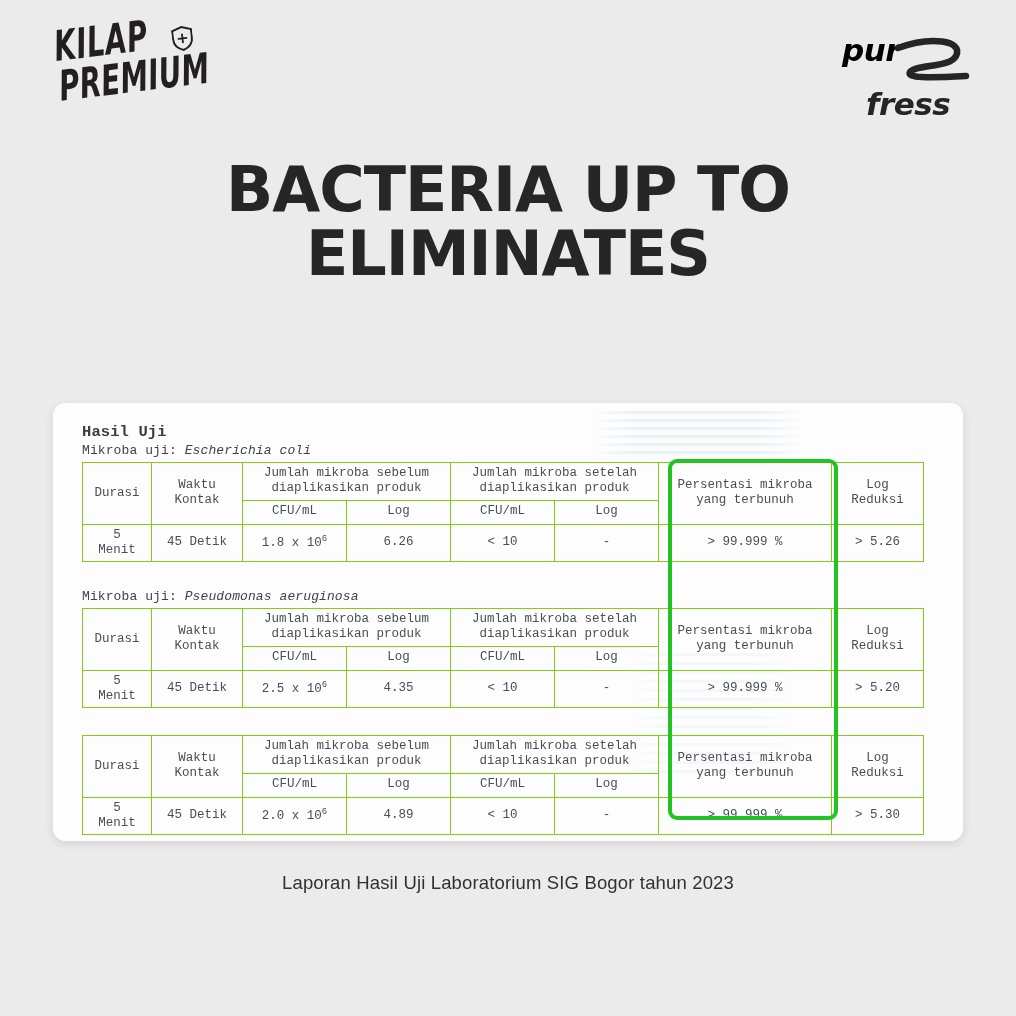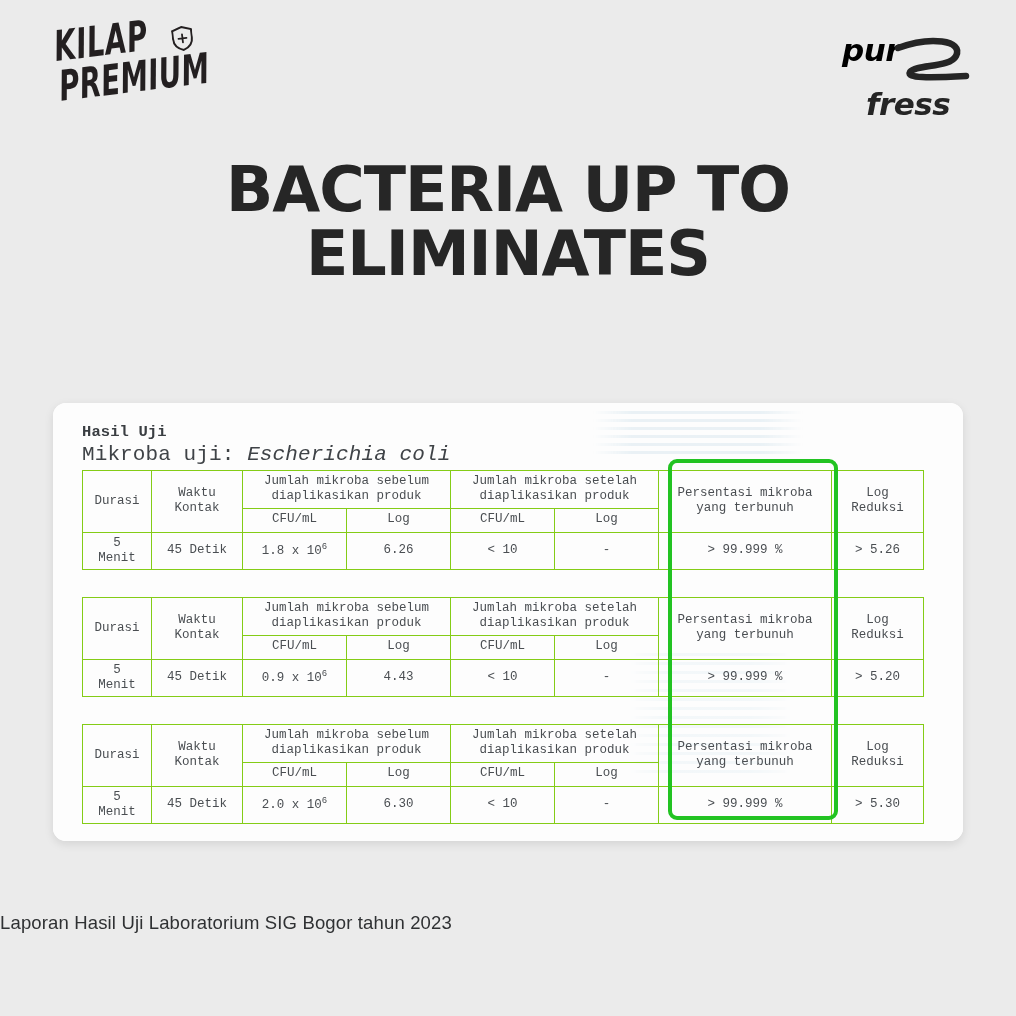--- a/index.html
+++ b/index.html
@@ -124,21 +124,21 @@
   .sheet{
     position:absolute;left:29px;top:20px;width:852px;
     font-family:Liberation Mono, monospace;
     color:#3f4347;
   }
   .hasil-uji{
     font-size:15.5px;font-weight:bold;color:#3a3e42;
     letter-spacing:0.1px;margin-bottom:2px;
   }
   .mikroba-line{
-    font-size:21px;color:#3f4347;margin-bottom:4px;letter-spacing:0.1px;
+    font-size:13px;color:#3f4347;margin-bottom:4px;letter-spacing:0.1px;
   }
   .mikroba-line .sp{font-style:italic;}
 
   table.lab{
     border-collapse:collapse;
     width:842px;
     table-layout:fixed;
     font-size:12.5px;
     color:#4a4e52;
   }
@@ -174,22 +174,22 @@
     left:615px;top:56px;
     width:170px;height:361px;
     border:4px solid #22c322;
     border-radius:9px;
     box-sizing:border-box;
     pointer-events:none;
   }
 
   
   .caption{
-    position:absolute;left:0;top:912px;width:1016px;
-    text-align:left;
+    position:absolute;left:0;top:872px;width:1016px;
+    text-align:center;
     font-family:"Liberation Sans", sans-serif;
     font-size:18.5px;
     color:#2f3133;
     letter-spacing:0.15px;
   }
 </style>
 </head>
 <body>
 
 <div class="logo-left">
@@ -268,20 +268,21 @@
         <td>&lt; 10</td>
         <td>-</td>
         <td>&gt; 99.999 %</td>
         <td>&gt; 5.26</td>
       </tr>
     </tbody>
       </table>
 
     <div class="tbl-gap"></div>
 
+    <div class="mikroba-line"><span>Mikroba uji: </span><span class="sp">Pseudomonas aeruginosa</span></div>
     <table class="lab">
       <tbody>
           <tr class="hdr-grp">
         <td class="c-durasi" rowspan="2">Durasi</td>
         <td class="c-waktu" rowspan="2">
           <span>Waktu</span><br>
           <span>Kontak</span>
         </td>
         <td colspan="2">
           <span>Jumlah mikroba sebelum</span><br>
@@ -305,22 +306,22 @@
         <td class="c-blog">Log</td>
         <td class="c-acfu">CFU/mL</td>
         <td class="c-alog">Log</td>
       </tr>
       <tr class="row-val">
         <td>
           <span>5</span><br>
           <span>Menit</span>
         </td>
         <td>45 Detik</td>
-        <td class="nowrap"><span>0.9 x 10</span><span class="sup">6</span></td>
-        <td>4.43</td>
+        <td class="nowrap"><span>2.5 x 10</span><span class="sup">6</span></td>
+        <td>4.35</td>
         <td>&lt; 10</td>
         <td>-</td>
         <td>&gt; 99.999 %</td>
         <td>&gt; 5.20</td>
       </tr>
     </tbody>
       </table>
 
     <div class="tbl-gap"></div>
 
@@ -355,21 +356,21 @@
         <td class="c-acfu">CFU/mL</td>
         <td class="c-alog">Log</td>
       </tr>
       <tr class="row-val">
         <td>
           <span>5</span><br>
           <span>Menit</span>
         </td>
         <td>45 Detik</td>
         <td class="nowrap"><span>2.0 x 10</span><span class="sup">6</span></td>
-        <td>6.30</td>
+        <td>4.89</td>
         <td>&lt; 10</td>
         <td>-</td>
         <td>&gt; 99.999 %</td>
         <td>&gt; 5.30</td>
       </tr>
     </tbody>
       </table>
 
   </div>
 

